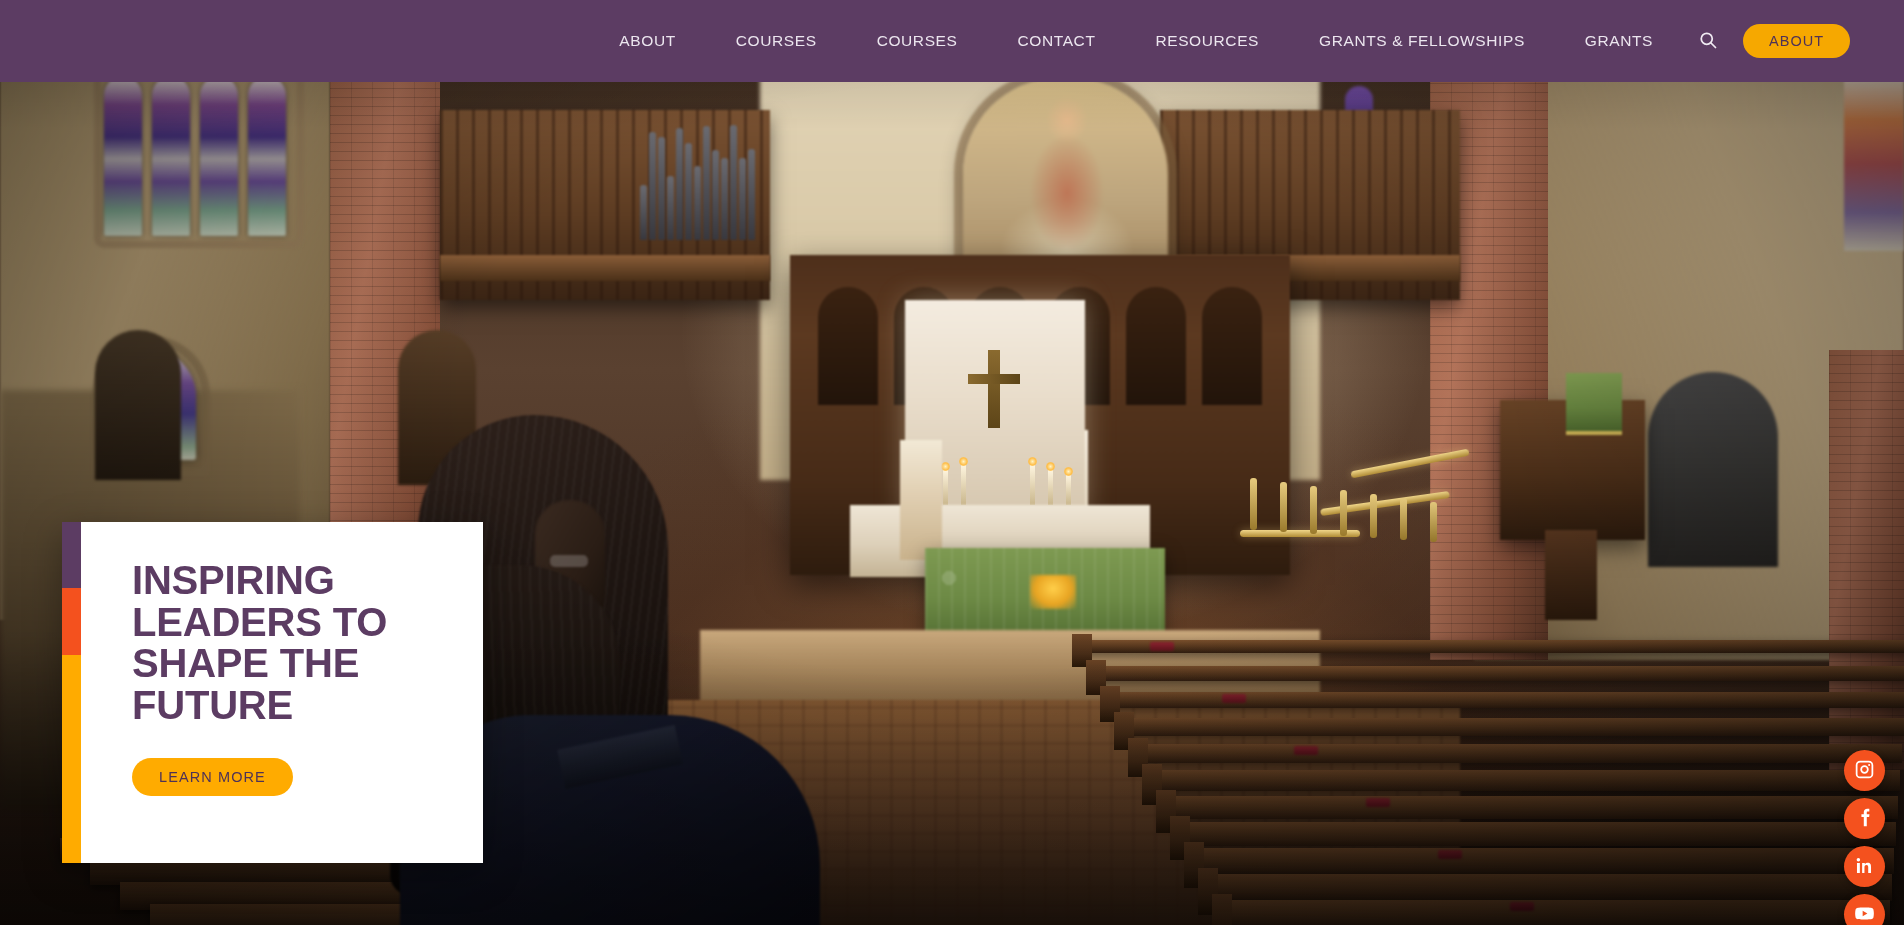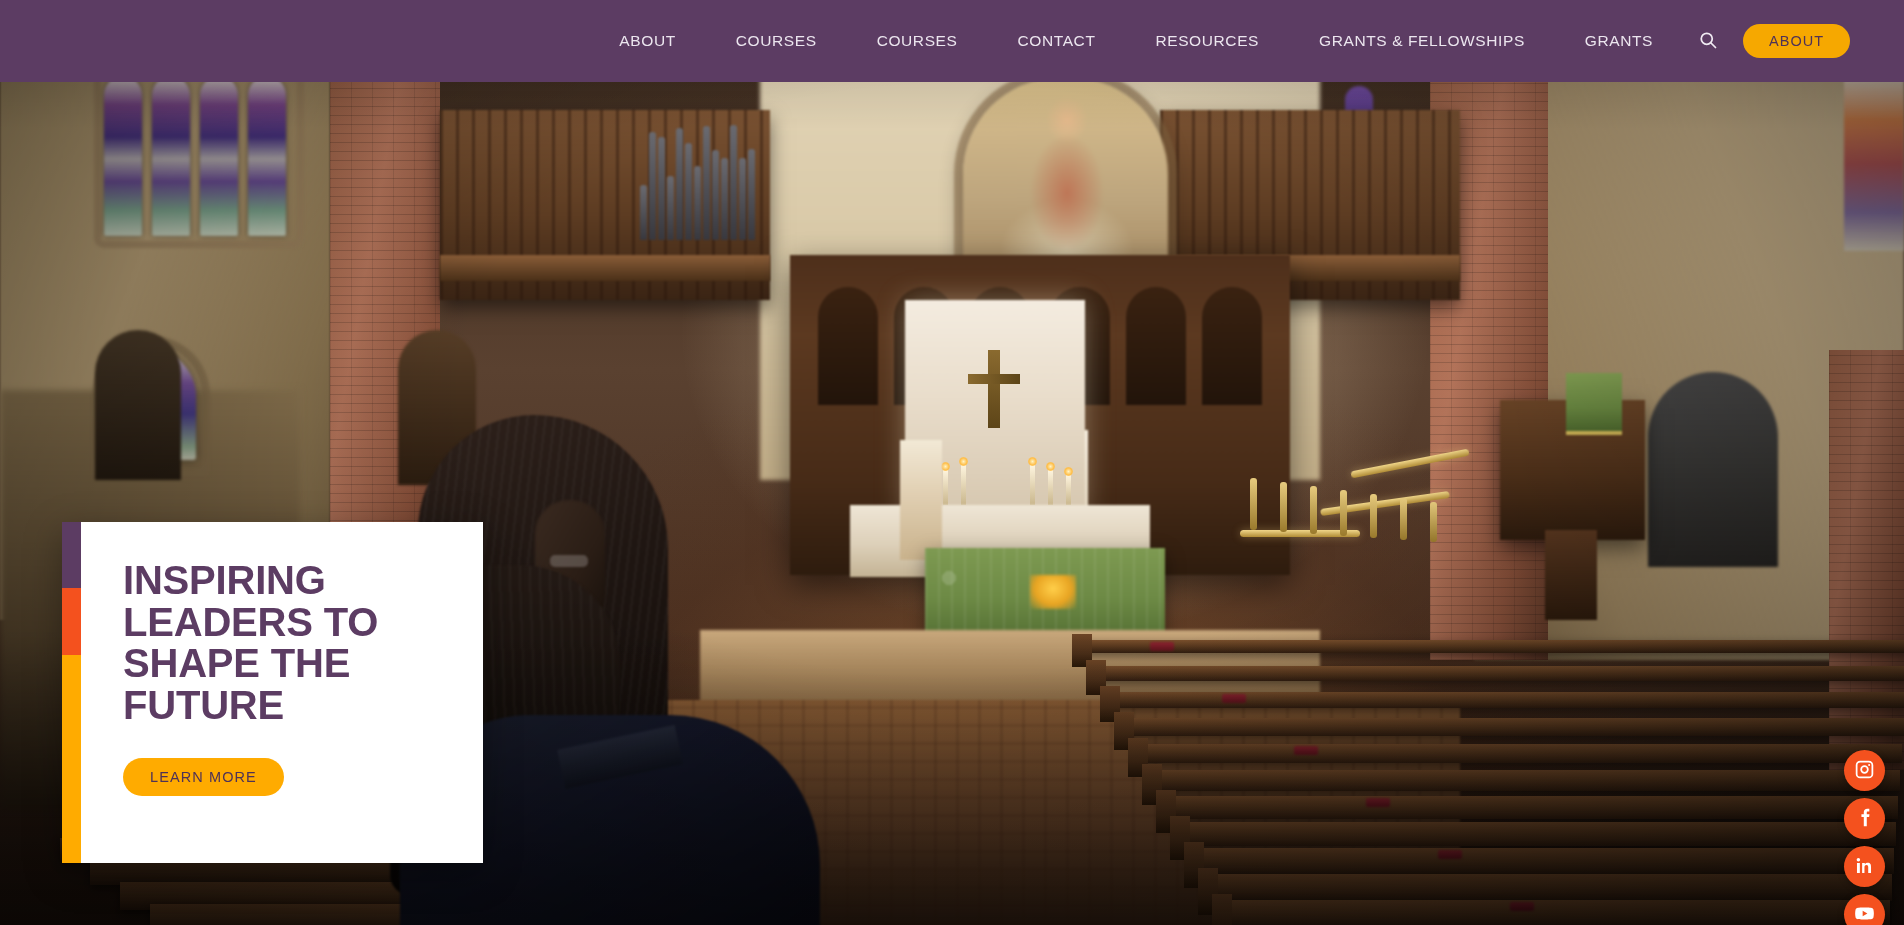--- a/index.html
+++ b/index.html
@@ -369,21 +369,21 @@
   .hero-card {
     position:absolute; left:62px; top:522px; width:421px; height:341px;
     background:#ffffff; display:flex; z-index:30;
     box-shadow:0 10px 34px rgba(0,0,0,0.34);
   }
   .stripe { width:19px; height:100%; display:flex; flex-direction:column; }
   .stripe .s1 { background:#5c3c63; flex:0 0 66px; }
   .stripe .s2 { background:#f4511e; flex:0 0 67px; }
   .stripe .s3 { background:#ffab00; flex:1 1 auto; }
 
-  .card-body { flex:1; padding:38px 30px 0 42px; }
+  .card-body { flex:1; padding:38px 30px 0 42px;margin-left:9px; }
   .card-title {
     color:#5c3c63;
     font-size:40px; line-height:1.04; font-weight:bold;
     letter-spacing:-0.2px; text-transform:uppercase;
     font-family:"Liberation Sans", sans-serif;
   }
   .learn-btn {
     margin-top:32px;
     background:#ffab00; color:#4e3257;
     border:none; border-radius:20px;

